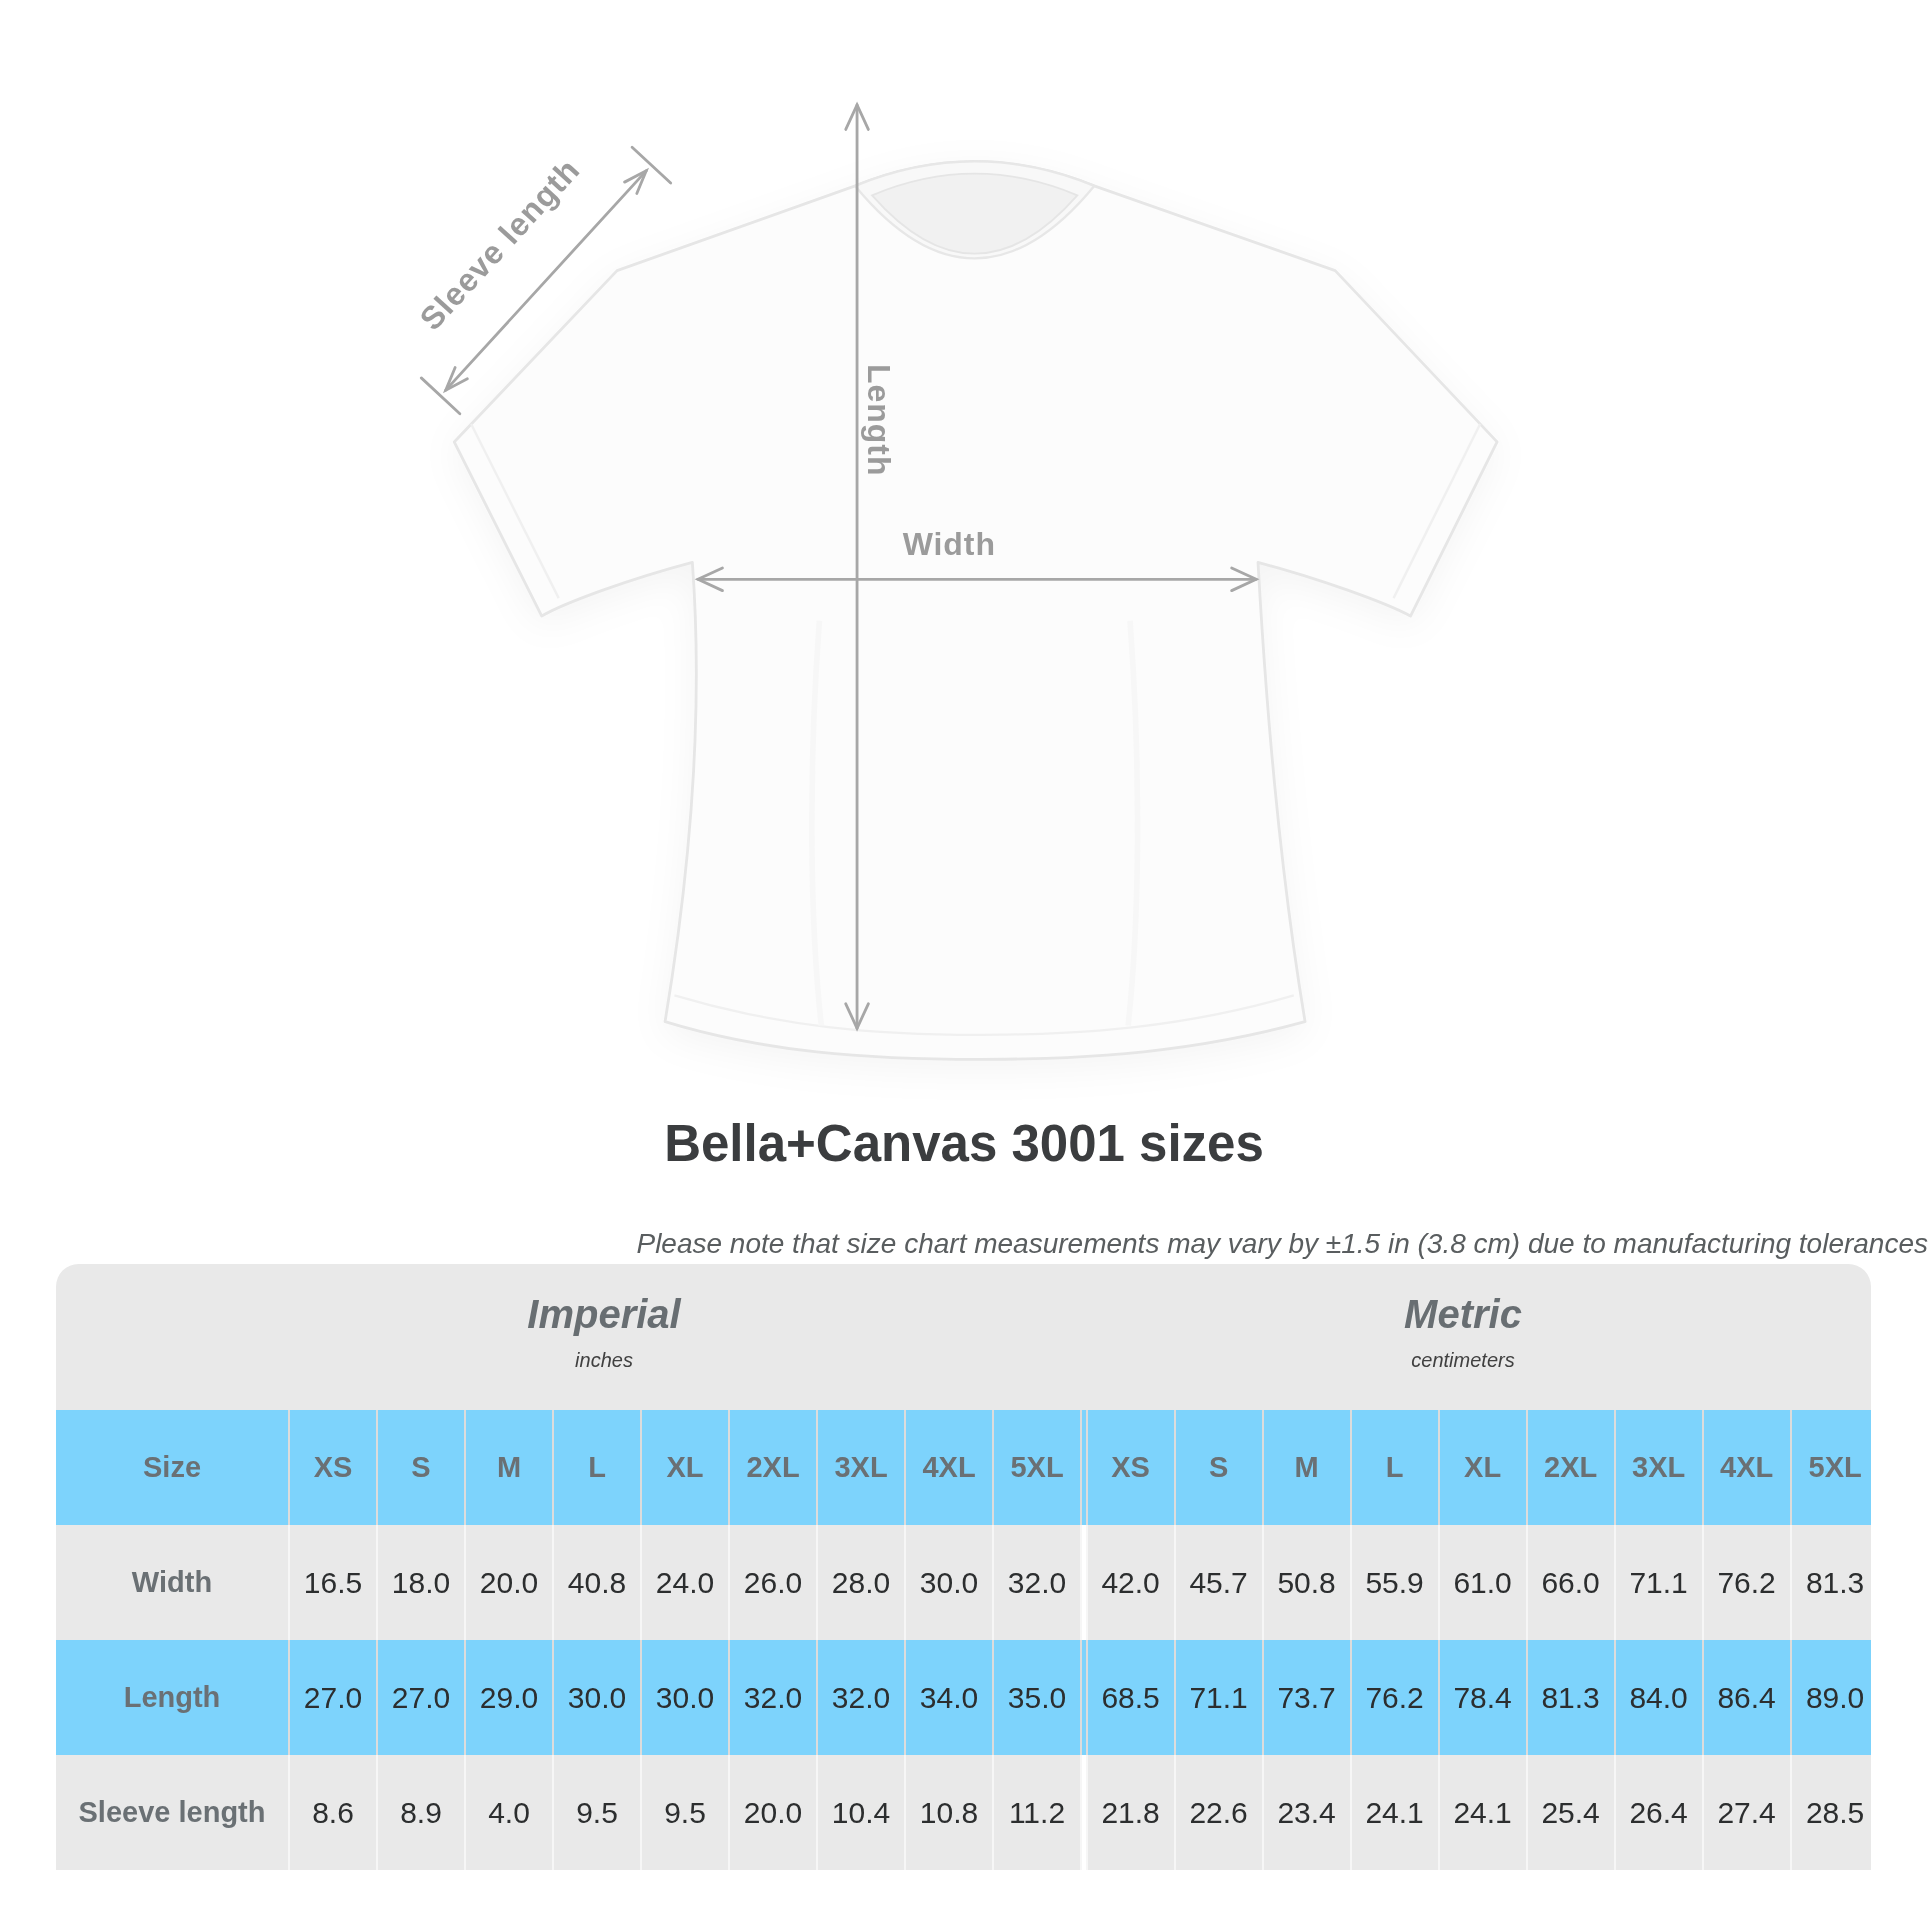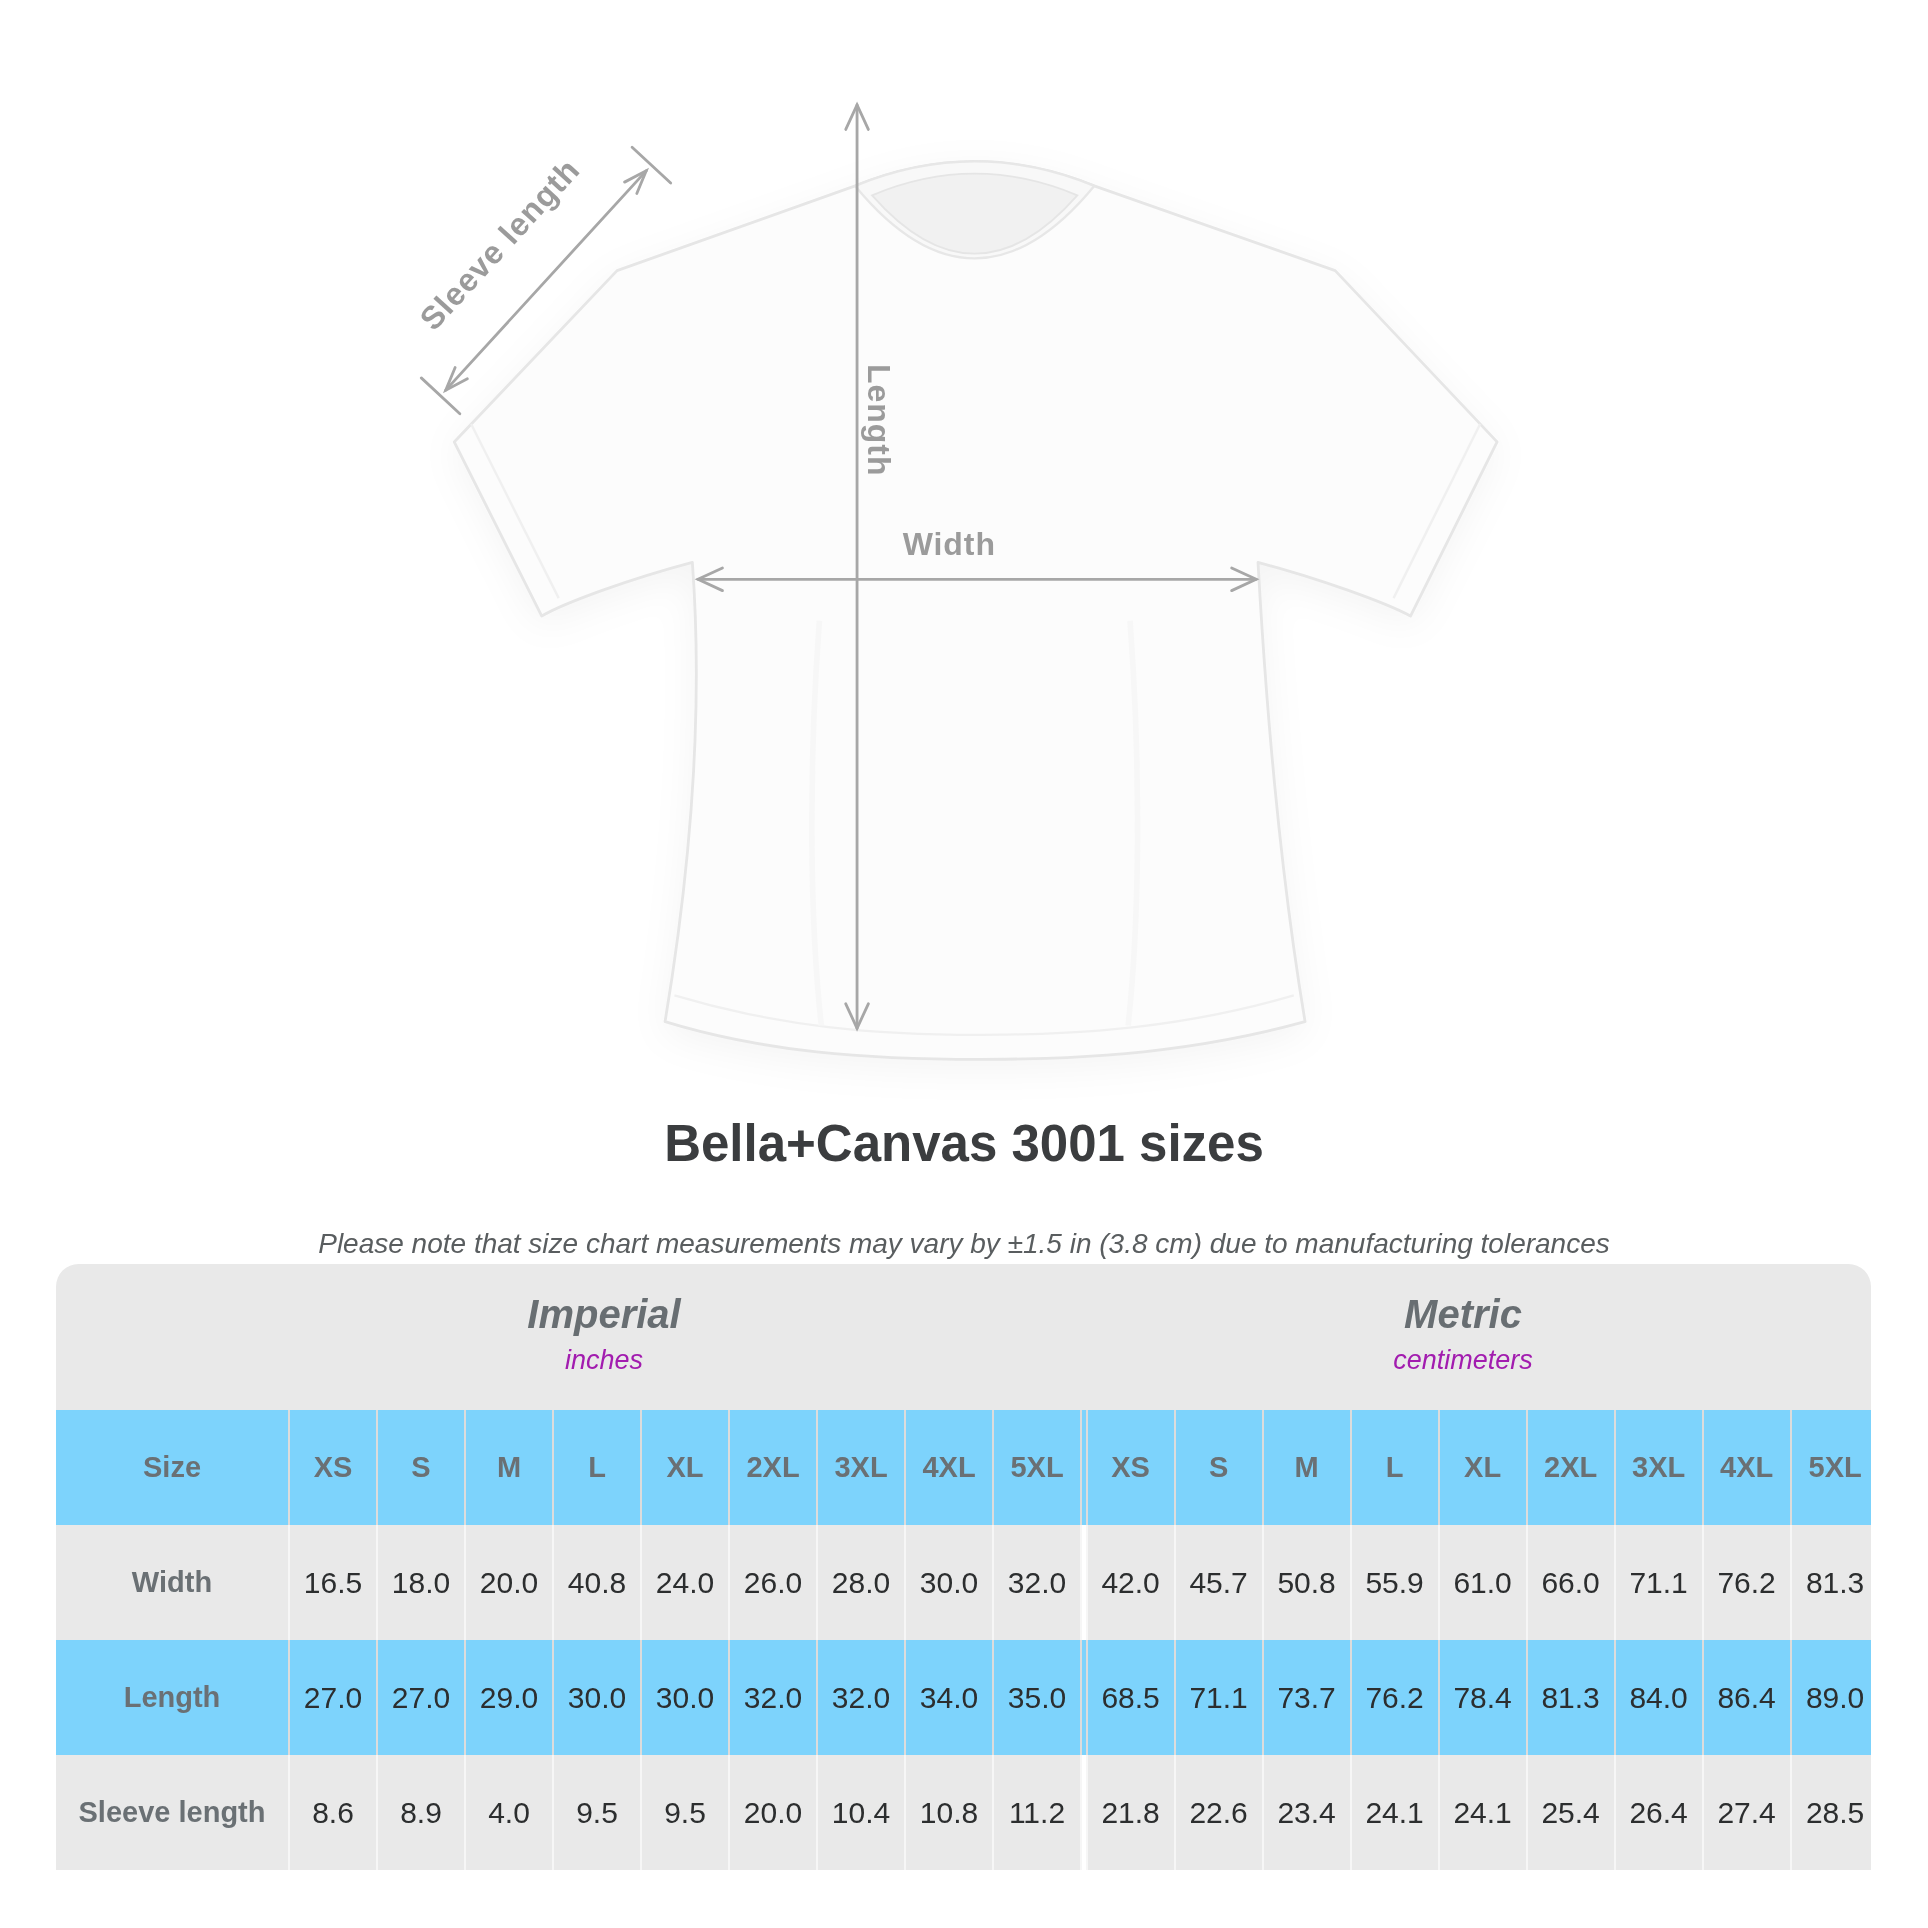--- a/index.html
+++ b/index.html
@@ -16,33 +16,33 @@
     font-family:"Liberation Sans",sans-serif;
     font-weight:bold;font-size:34px;fill:#9b9b9b;letter-spacing:1px;
   }
   
   .page-title{
     position:absolute;left:0;top:1110px;width:1928px;margin:0;
     text-align:center;font-size:51px;line-height:68px;font-weight:bold;color:#3b3d3f;
   }
   .page-subtitle{
     position:absolute;left:0;top:1224px;width:1928px;margin:0;
-    text-align:center;font-size:28px;line-height:40px;font-style:italic;color:#595d5f;
+    text-align:right;font-size:28px;line-height:40px;font-style:italic;color:#595d5f;
   }
   
   .table-wrap{
     position:absolute;left:56px;top:1264px;width:1815px;height:781px;
     border-radius:22.6px;overflow:hidden;background:#ffffff;
   }
   .band{position:relative;height:146px;background:#e9e9e9;}
   .unit-group{position:absolute;top:0;width:659px;text-align:center;transform:translateX(-50%);}
   .unit-group.imperial{left:548px;}
   .unit-group.metric{left:1407px;}
   .unit-title{padding-top:28px;font-size:40px;line-height:45px;font-weight:bold;font-style:italic;color:#686e72;}
-  .unit-sub{margin-top:5.6px;font-size:27px;line-height:34px;font-style:italic;color:#a21caf;}
+  .unit-sub{margin-top:5.6px;font-size:20px;line-height:34px;font-style:italic;color:#404040;}
   table{border-collapse:collapse;table-layout:fixed;width:1815px;}
   td{height:115px;padding:0;text-align:center;vertical-align:middle;}
   .row-white td{background:#7dd3fc;}
   .row-gray td{background:#e9e9e9;}
   td.sep{border-left:2.8px solid #dcdcdc;}
   .row-gray td.sep{border-left-color:#f6f6f6;}
   .row-gray td.spacer{background:#ffffff;}
   td.lbl,td.hdr{font-weight:bold;font-size:29px;color:#6a7074;}
   td.num{font-size:30px;color:#2c2e2f;}
 </style>

